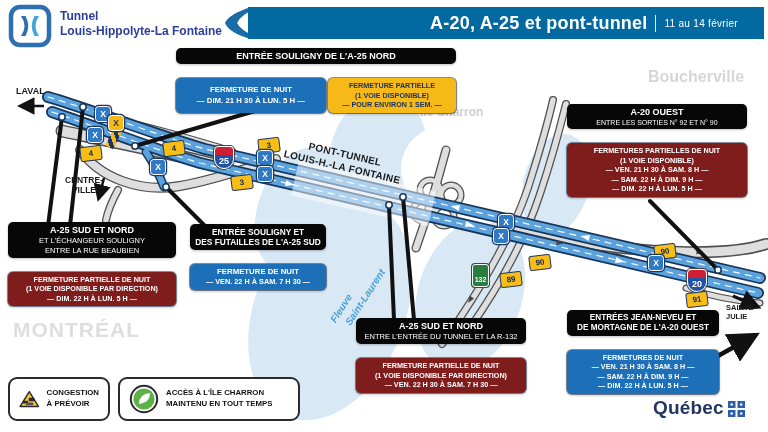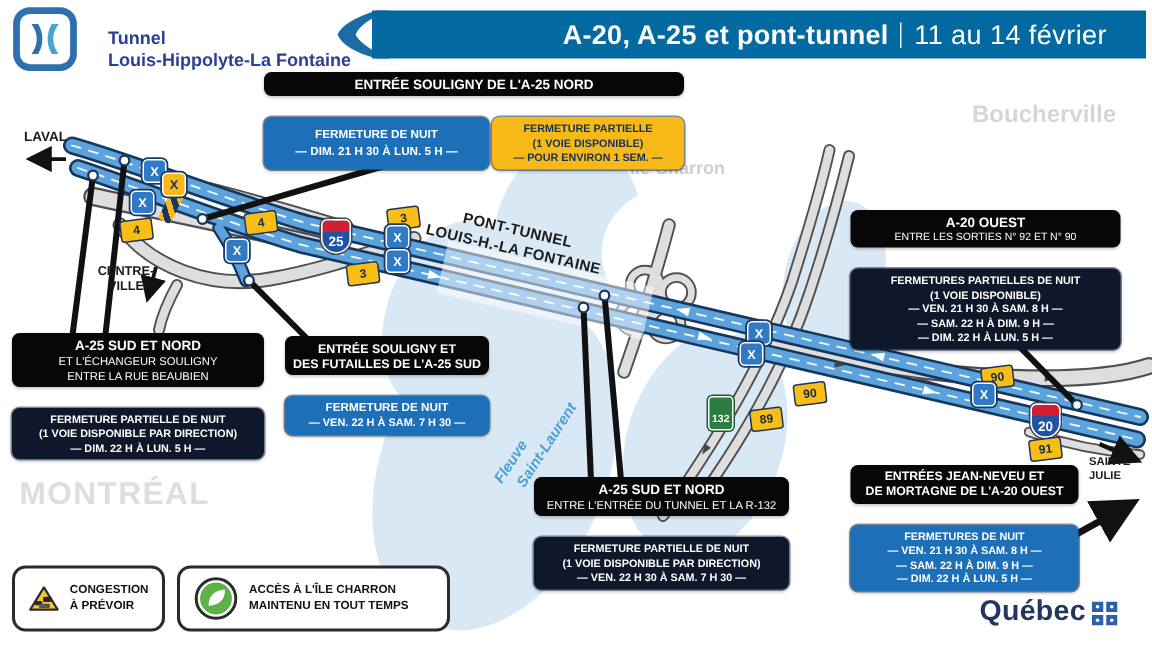--- a/index.html
+++ b/index.html
@@ -3,40 +3,40 @@
 <meta charset="utf-8">
 <style>
   html,body{margin:0;padding:0;background:#fff;}
   .stage{position:relative;width:768px;height:432px;background:#fff;overflow:hidden;
          font-family:"Liberation Sans",sans-serif;-webkit-font-smoothing:antialiased;}
   .abs{position:absolute;}
   svg{display:block;}
   .map-svg{position:absolute;left:0;top:0;z-index:1;}
 
   
-  .logo-wrap{left:8px;top:4px;z-index:35;display:flex;align-items:flex-end;gap:20px;}
+  .logo-wrap{left:8px;top:4px;z-index:35;display:flex;align-items:flex-start;gap:8px;}
   .logo-text{color:#2b3f97;font-weight:bold;font-size:12px;line-height:1.25;padding-top:5px;}
   .banner{left:248px;top:7px;width:516px;height:32px;background:#0369a1;z-index:35;
           display:flex;align-items:center;justify-content:flex-end;padding-right:26px;box-sizing:border-box;}
   .banner .t{color:#fff;font-weight:bold;font-size:18px;letter-spacing:0.2px;}
   .banner .sep{width:1px;height:17px;background:#fff;margin:0 8px;opacity:.9;}
-  .banner .d{color:#fff;font-size:18px;font-weight:normal;letter-spacing:0.3px;}
+  .banner .d{color:#fff;font-size:10px;font-weight:normal;letter-spacing:0.3px;}
 
   
   .co{position:absolute;display:flex;flex-direction:column;gap:14px;z-index:30;
       filter:drop-shadow(0 1px 1px rgba(0,0,0,0.25));}
   .co-head{background:#070707;color:#fff;border-radius:5px;text-align:center;padding:2.5px 4px;}
   .co-head .t1{font-size:9px;font-weight:bold;display:block;line-height:1.25;}
   .co-head .t2{font-size:7.5px;font-weight:normal;display:block;line-height:1.3;}
   .co-body{border-radius:5px;text-align:center;color:#fff;padding:3px 3px;display:flex;
            flex-direction:column;justify-content:center;box-shadow:0 0 0 1px rgba(15,35,65,0.5);}
   .co-body span{display:block;font-size:7.8px;font-weight:bold;line-height:1.32;}
   .co-body.small span{font-size:7.2px;}
   .co-body.dark{background:#1d70b8;}
-  .co-body.light{background:#0f172a;}
+  .co-body.light{background:#7f1d1d;}
   .co-body.yellow{background:#f7b918;color:#14315e;}
   .co-row{display:flex;gap:2px;align-items:stretch;}
 
   
   .exit{position:absolute;width:20px;height:13px;background:#f8be15;border:1.5px solid #1d3461;
         border-radius:2.5px;transform:rotate(-7deg);color:#13264d;font-weight:bold;font-size:8px;
         display:flex;align-items:center;justify-content:center;z-index:12;line-height:1;}
   .ticon{position:absolute;width:14px;height:14px;border-radius:3.5px;background:#2f79c5;
          border:1px solid #fff;box-shadow:0 0 0 1.2px #1a3a63;color:#fff;font-size:8.5px;
          font-weight:bold;display:flex;align-items:center;justify-content:center;z-index:12;line-height:1;}
@@ -278,21 +278,21 @@
       <span class="t1">A-25 SUD ET NORD</span>
       <span class="t2">ENTRE L'ENTRÉE DU TUNNEL ET LA R-132</span>
     </div>
     <div class="co-body light small">
       <span>FERMETURE PARTIELLE DE NUIT</span>
       <span>(1 VOIE DISPONIBLE PAR DIRECTION)</span>
       <span>— VEN. 22 H 30 À SAM. 7 H 30 —</span>
     </div>
   </div>
 
-  <div class="co" style="left:567px;top:104px;width:180px;margin-top:36px;">
+  <div class="co" style="left:567px;top:104px;width:180px;">
     <div class="co-head">
       <span class="t1">A-20 OUEST</span>
       <span class="t2" style="font-size:7px">ENTRE LES SORTIES N° 92 ET N° 90</span>
     </div>
     <div class="co-body light small">
       <span>FERMETURES PARTIELLES DE NUIT</span>
       <span>(1 VOIE DISPONIBLE)</span>
       <span>— VEN. 21 H 30 À SAM. 8 H —</span>
       <span>— SAM. 22 H À DIM. 9 H —</span>
       <span>— DIM. 22 H À LUN. 5 H —</span>

